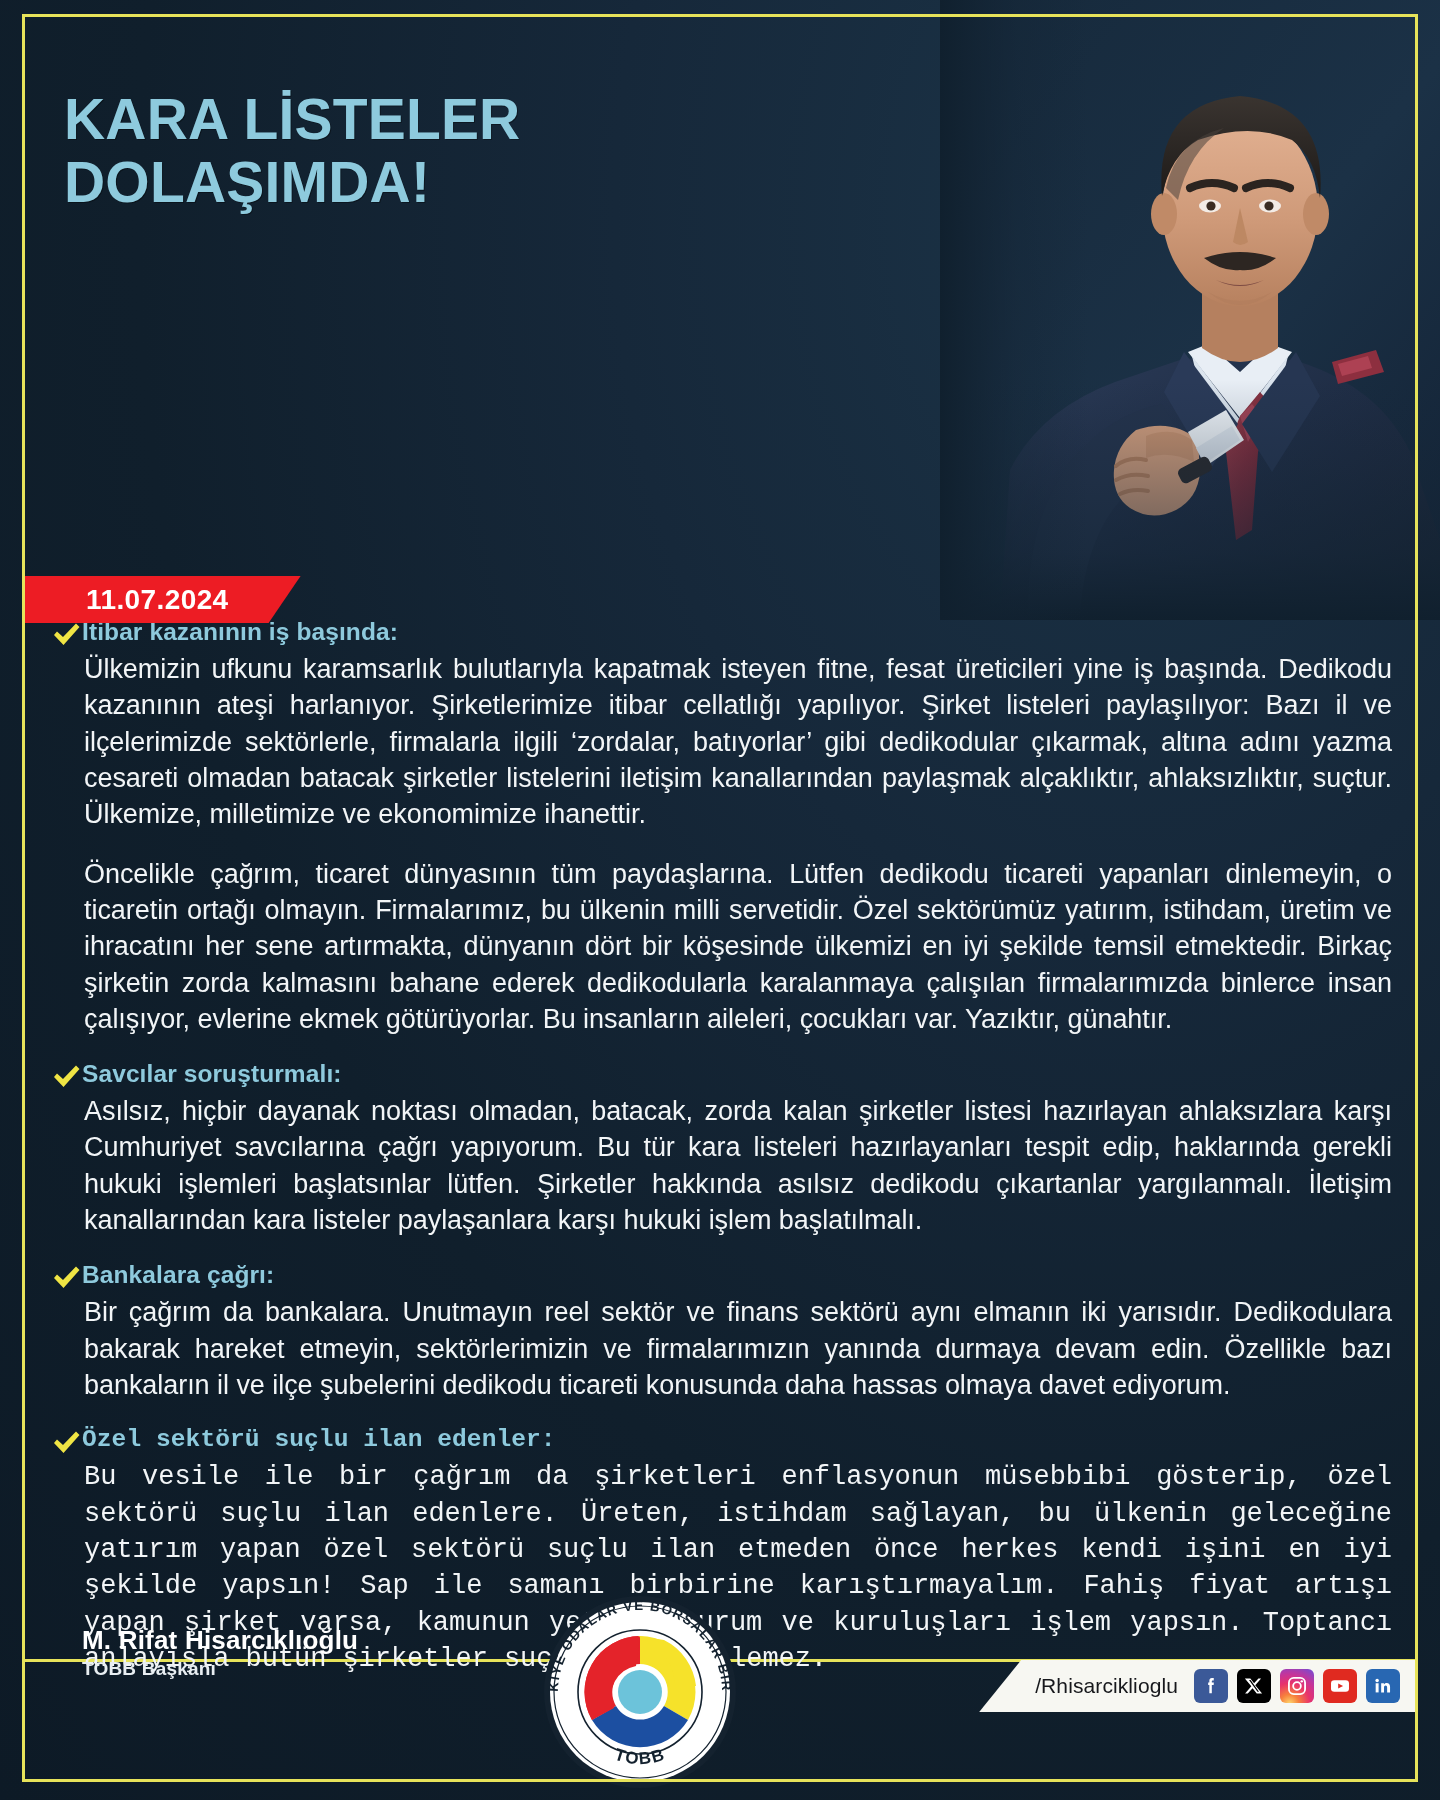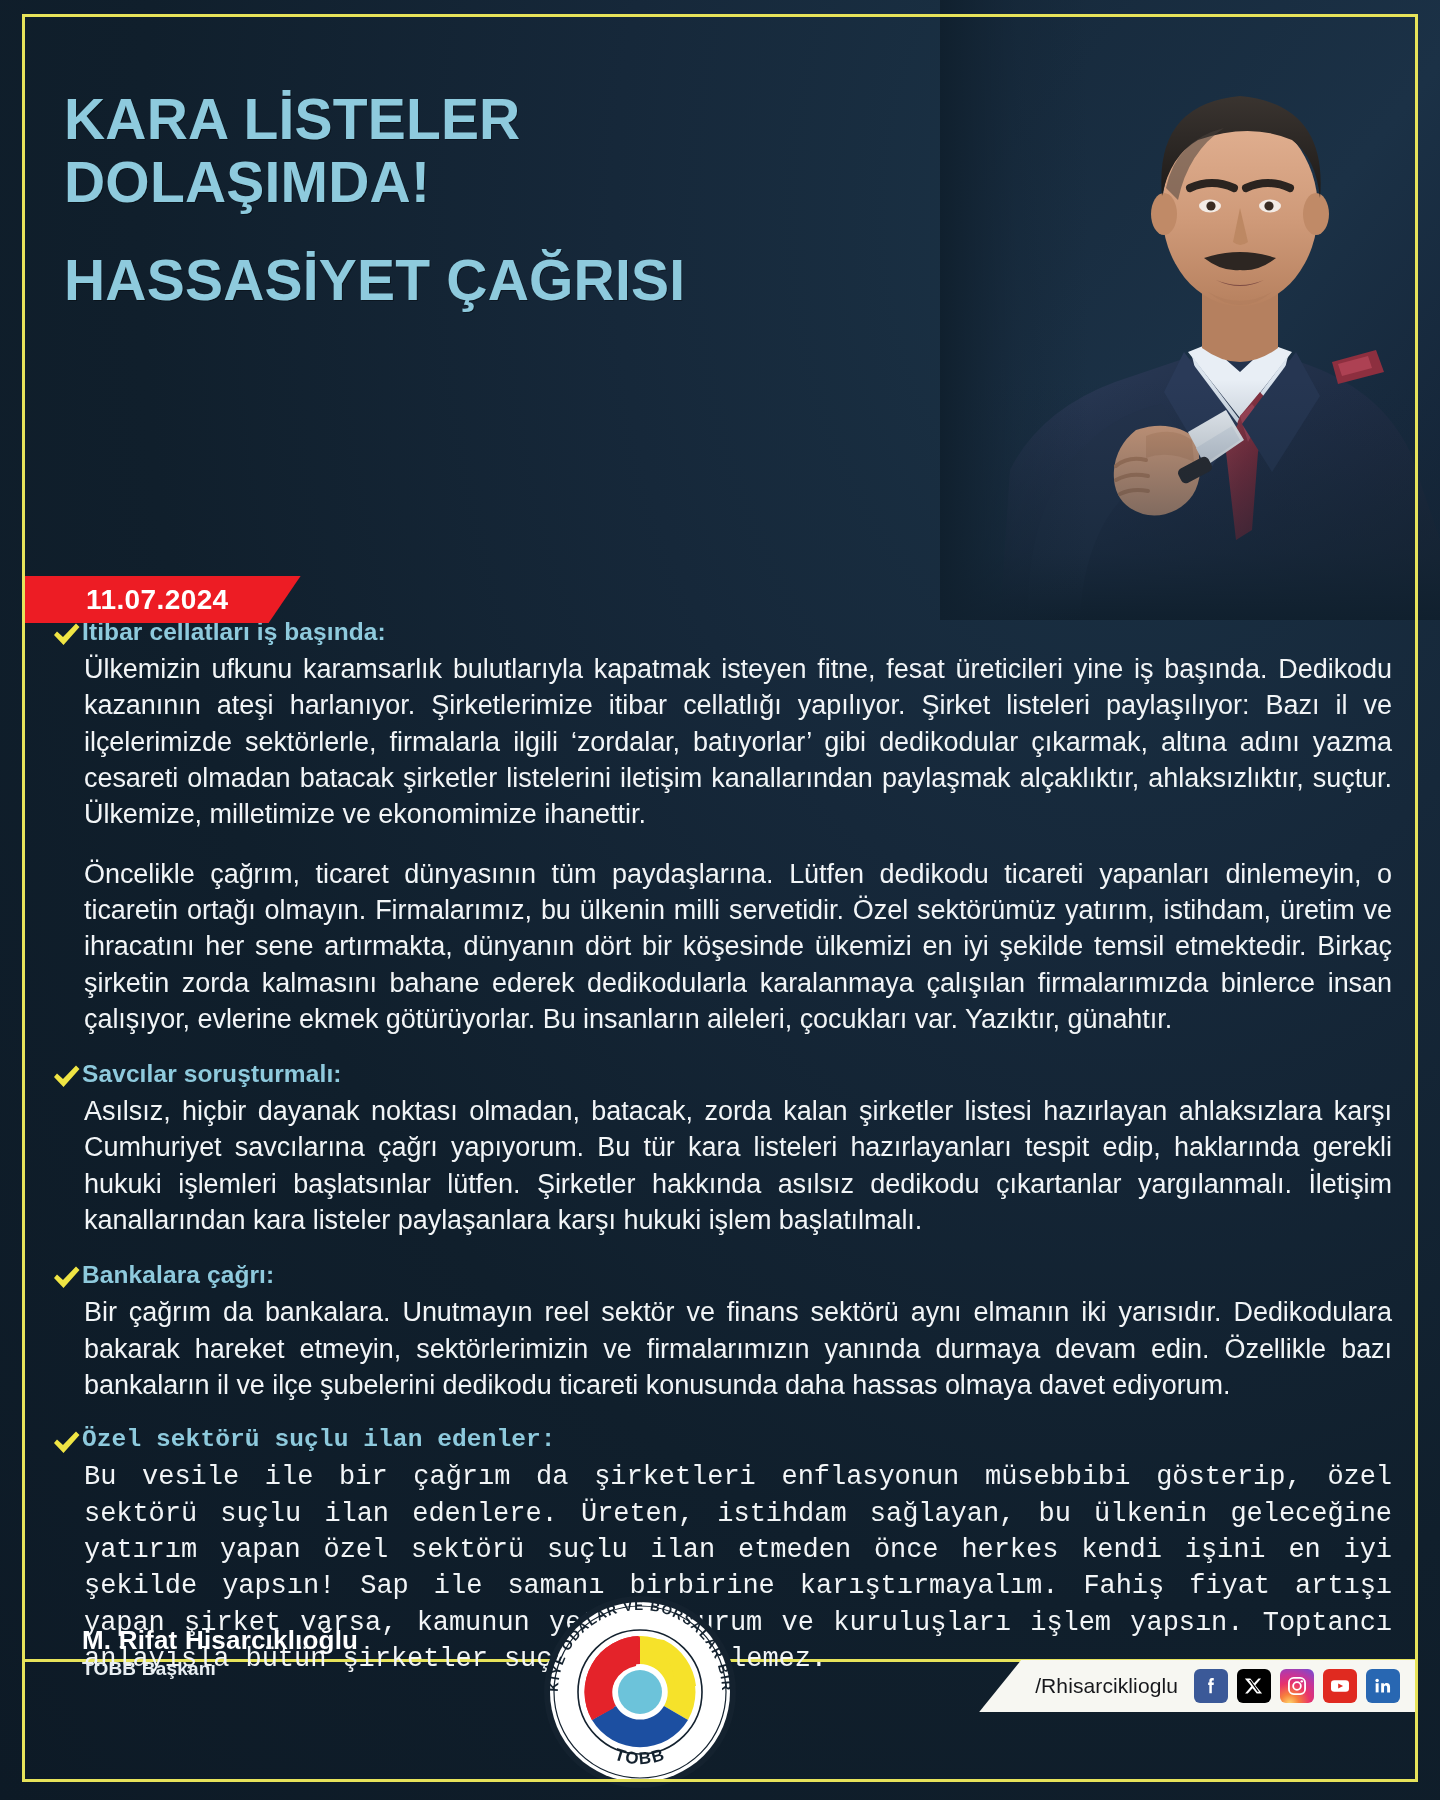--- a/index.html
+++ b/index.html
@@ -269,33 +269,32 @@
 
       <rect x="0" y="380" width="500" height="240" fill="url(#fade)"></rect>
       <rect x="0" y="0" width="240" height="620" fill="url(#fadeL)"></rect>
     </svg>
   </div>
 
   <div class="headline">
     <div class="ln">KARA LİSTELER</div>
     <div class="ln">DOLAŞIMDA!</div>
     <div class="gap"></div>
-    <div class="ln">HASSASİYET ÇAĞRISI</div>
   </div>
 
   <div class="date-badge">11.07.2024</div>
 
   <div class="content">
 
     <div class="section">
       <div class="sec-head">
         <svg class="check" viewBox="0 0 30 26" xmlns="http://www.w3.org/2000/svg" aria-hidden="true">
           <path d="M2 13 L5 9.5 L11 15 L24 1.5 L27.5 5 L11.5 23 Z" fill="#f0e544"></path>
         </svg>
-        <div class="sec-title">İtibar cellatları iş başında:</div>
+        <div class="sec-title">İtibar kazanının iş başında:</div>
       </div>
       <div class="sec-body">Ülkemizin ufkunu karamsarlık bulutlarıyla kapatmak isteyen fitne, fesat üreticileri yine iş başında. Dedikodu kazanının ateşi harlanıyor. Şirketlerimize itibar cellatlığı yapılıyor. Şirket listeleri paylaşılıyor: Bazı il ve ilçelerimizde sektörlerle, firmalarla ilgili ‘zordalar, batıyorlar’ gibi dedikodular çıkarmak, altına adını yazma cesareti olmadan batacak şirketler listelerini iletişim kanallarından paylaşmak alçaklıktır, ahlaksızlıktır, suçtur. Ülkemize, milletimize ve ekonomimize ihanettir.</div>
     </div>
 
     <div class="section">
       <div class="sec-body">Öncelikle çağrım, ticaret dünyasının tüm paydaşlarına. Lütfen dedikodu ticareti yapanları dinlemeyin, o ticaretin ortağı olmayın. Firmalarımız, bu ülkenin milli servetidir. Özel sektörümüz yatırım, istihdam, üretim ve ihracatını her sene artırmakta, dünyanın dört bir köşesinde ülkemizi en iyi şekilde temsil etmektedir. Birkaç şirketin zorda kalmasını bahane ederek dedikodularla karalanmaya çalışılan firmalarımızda binlerce insan çalışıyor, evlerine ekmek götürüyorlar. Bu insanların aileleri, çocukları var. Yazıktır, günahtır.</div>
     </div>
 
     <div class="section">
       <div class="sec-head">

